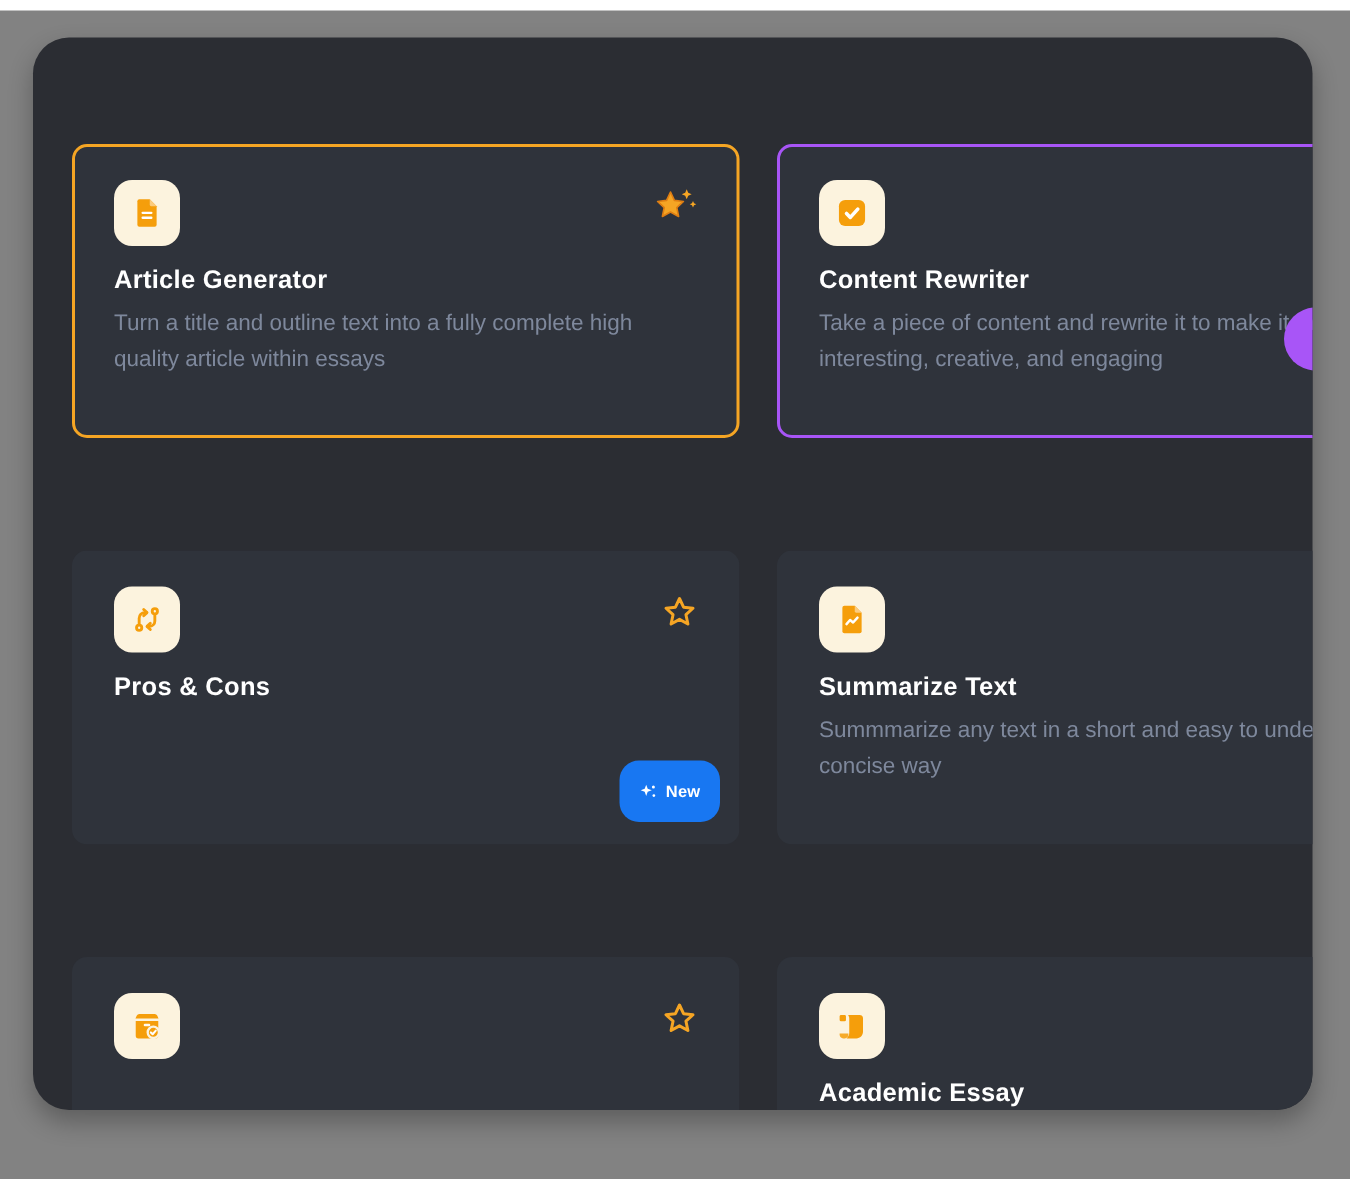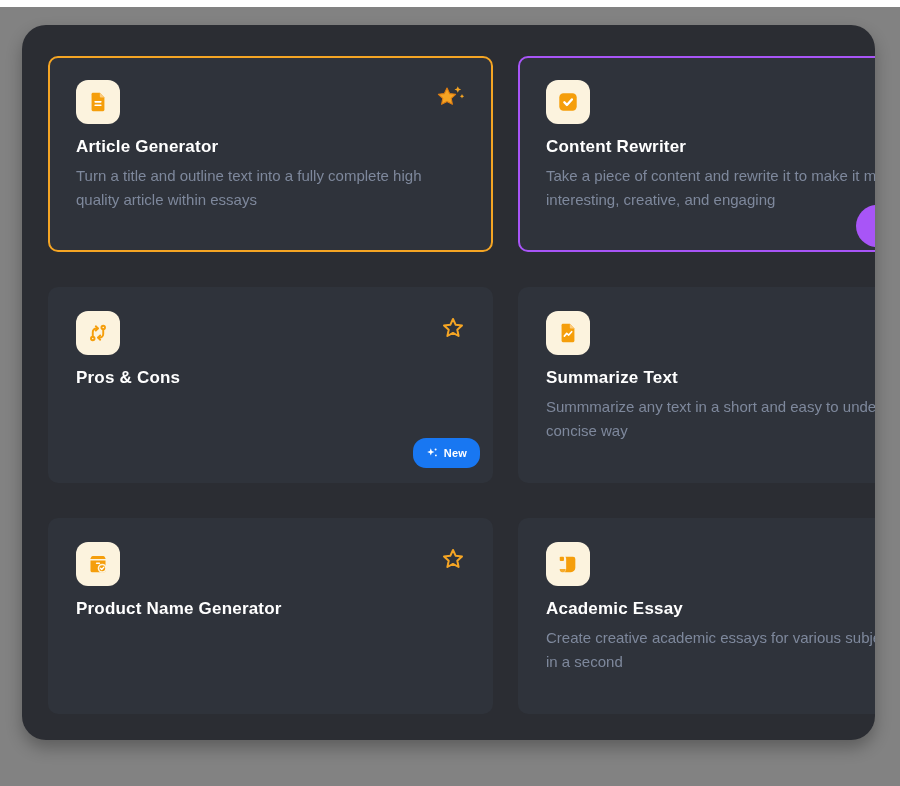--- a/index.html
+++ b/index.html
@@ -20,41 +20,41 @@
     background:var(--panel-bg);border-radius:24px;overflow:hidden;
     box-shadow:0 8px 16px rgba(0,0,0,.28);
   }
   .grid{
     position:absolute;left:26px;top:31px;
     display:grid;grid-template-columns:445px 445px;column-gap:25px;row-gap:35px;
   }
   .card{
     position:relative;width:445px;height:196px;box-sizing:border-box;
     background:var(--card-bg);border:2px solid transparent;border-radius:10px;
-    padding:22px 26px;cursor:pointer;
+    padding:22px 26px;cursor:pointer;margin-top:40px;
   }
   .card.accent-orange{border-color:var(--accent-orange);}
   .card.accent-purple{border-color:var(--accent-purple);}
   .card-head{display:flex;justify-content:space-between;align-items:flex-start;}
   .icon-tile{
     width:44px;height:44px;border-radius:12px;background:var(--icon-tile-bg);
     display:flex;align-items:center;justify-content:center;flex:0 0 auto;
   }
   .star{margin-top:5px;line-height:0;}
   .card-title{
     margin-top:13px;font-size:17px;font-weight:700;color:var(--title-color);
     letter-spacing:.2px;
   }
   .card-desc{
     margin-top:7px;font-size:15px;line-height:24px;color:var(--desc-color);
     max-width:392px;
   }
   .card-desc.desc-narrow{max-width:345px;}
   .new-badge{
-    position:absolute;right:11px;bottom:13px;height:30px;
+    position:absolute;right:11px;bottom:13px;height:41px;
     background:var(--badge-blue);color:var(--badge-text);
     border-radius:13px;padding:0 13px;display:flex;align-items:center;gap:6px;
     font-size:11px;font-weight:700;letter-spacing:.2px;
   }
   .purple-dot{
     position:absolute;left:834px;top:180px;width:42px;height:42px;
     border-radius:50%;background:var(--accent-purple);
   }
 </style>
 </head>
@@ -155,21 +155,20 @@
             <circle cx="16.6" cy="16.6" r="4.1" fill="#F59E0B" stroke="#FCF3DE" stroke-width="1.7"></circle>
             <path d="M14.8 16.7l1.3 1.3 2.3-2.6" fill="none" stroke="#fff" stroke-width="1.5" stroke-linecap="round" stroke-linejoin="round"></path>
           </svg>
         </div>
         <div class="star">
           <svg width="24" height="24" viewBox="0 0 24 24">
             <path d="M12 3l2.7 5.8 6.3.7-4.7 4.3 1.3 6.2L12 16.9 6.4 20l1.3-6.2L3 9.5l6.3-.7z" fill="none" stroke="#F5A524" stroke-width="2" stroke-linejoin="round"></path>
           </svg>
         </div>
       </div>
-      <div class="card-title">Product Name Generator</div>
     </div>
 
     <div class="card">
       <div class="card-head">
         <div class="icon-tile">
           <svg width="22" height="22" viewBox="0 0 24 24" fill="#F59E0B">
             <rect x="3" y="4" width="4.6" height="4.6" rx="1"></rect>
             <path d="M9.2 4h8.3A2.5 2.5 0 0 1 20 6.5v9.7c0 2.6-2.1 4.8-4.8 4.8H8c1.2-.9 2-2.3 2-3.9V6.6c0-1-.3-1.9-.8-2.6z"></path>
             <path d="M5.6 21c-1.4 0-2.6-1.1-2.6-2.6v-1h6.4v1c0 1.5-1.2 2.6-2.6 2.6z" opacity=".85"></path>
           </svg>

